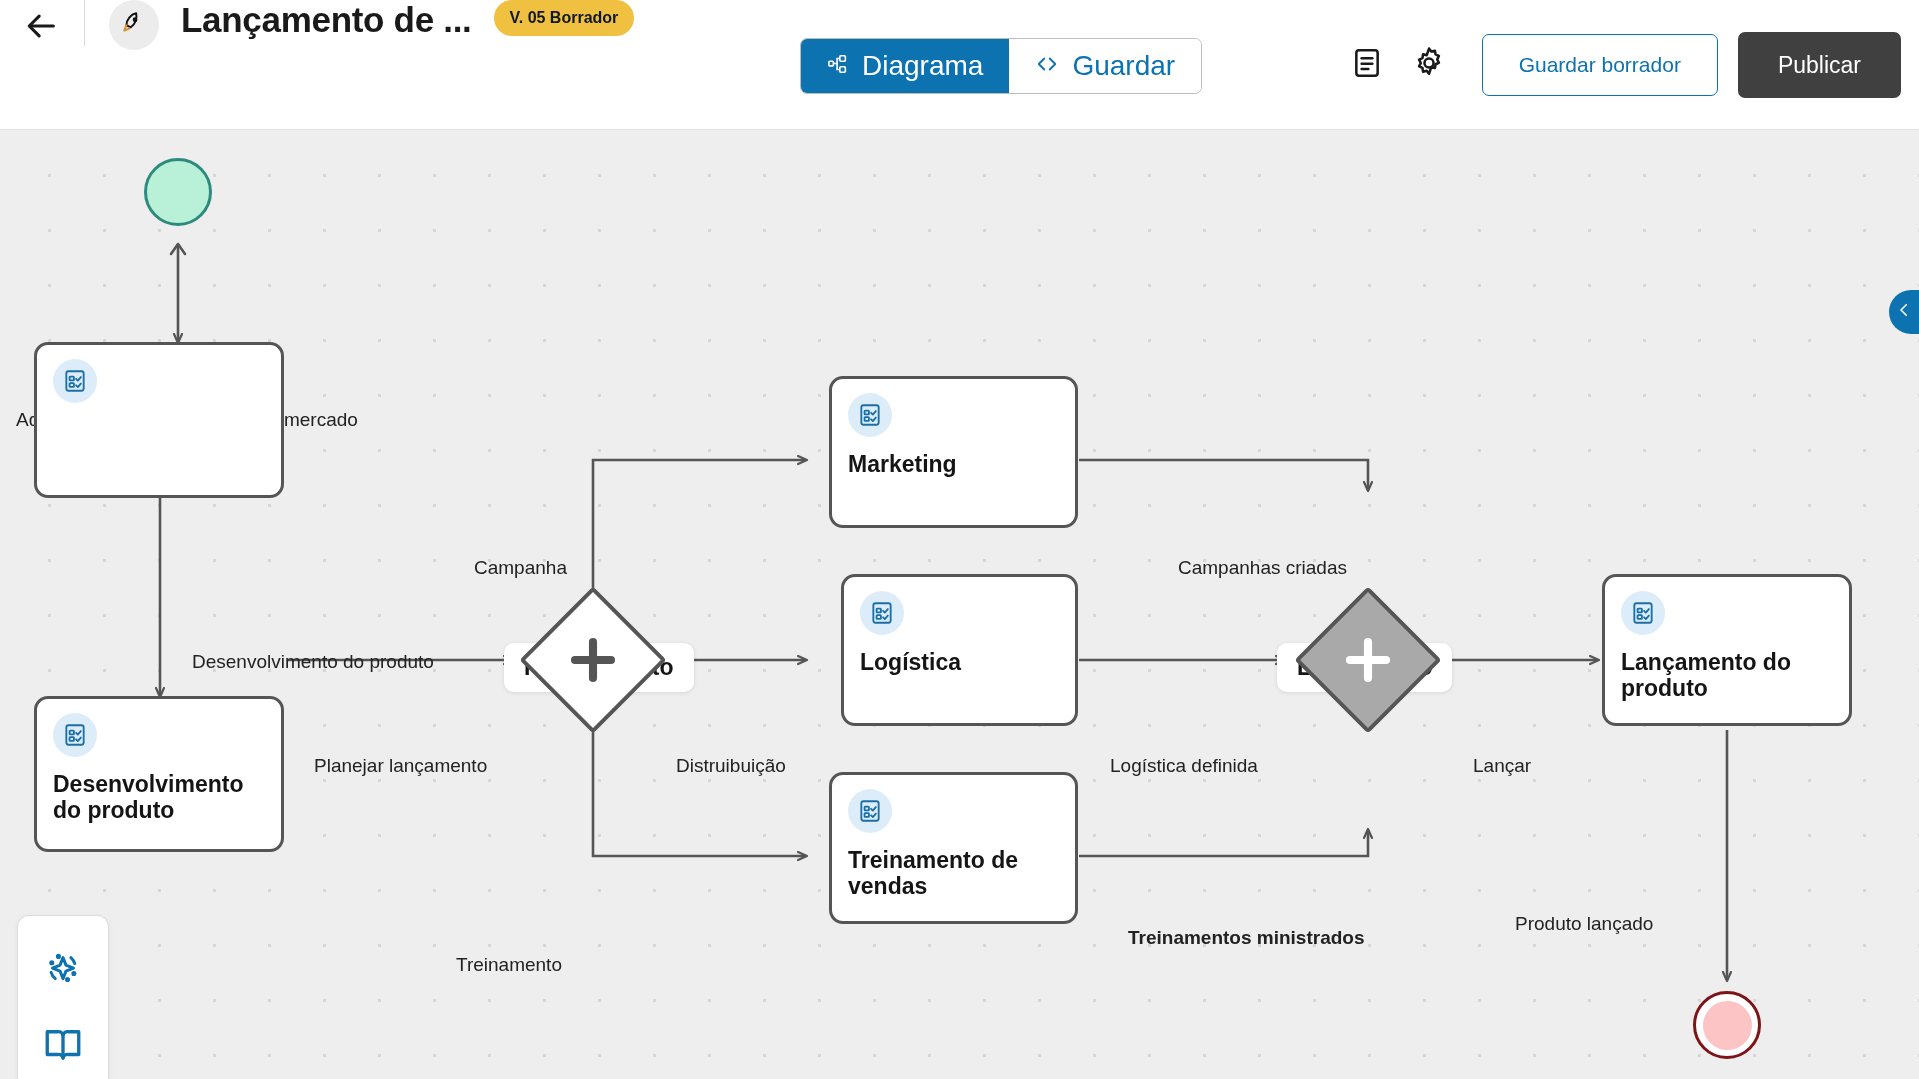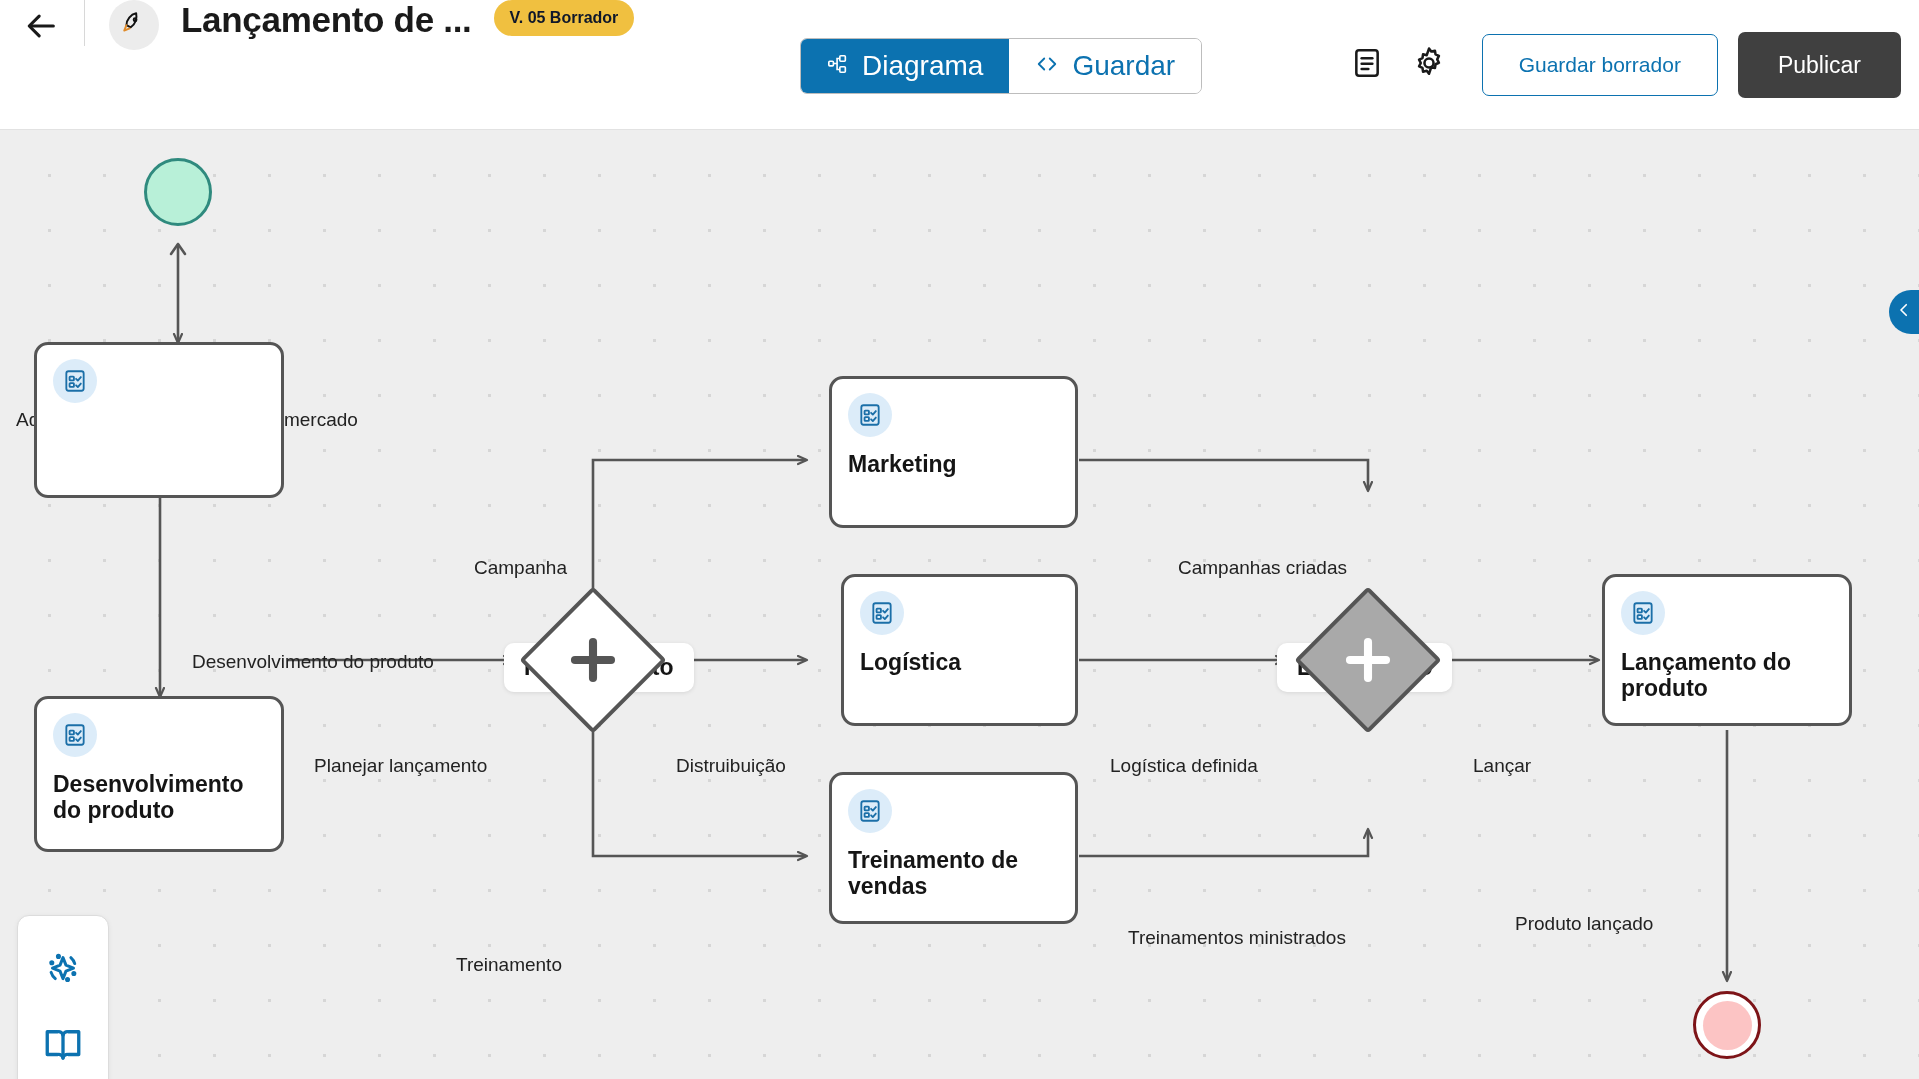--- a/index.html
+++ b/index.html
@@ -285,21 +285,21 @@
 
     <div class="edge-label" style="left:16px; top:279px;">Adicionar dados</div>
     <div class="edge-label" style="left:210px; top:279px;">Analisar mercado</div>
     <div class="edge-label" style="left:192px; top:521px;">Desenvolvimento do produto</div>
     <div class="edge-label" style="left:474px; top:427px;">Campanha</div>
     <div class="edge-label" style="left:314px; top:625px;">Planejar lançamento</div>
     <div class="edge-label" style="left:676px; top:625px;">Distruibuição</div>
     <div class="edge-label" style="left:456px; top:824px;">Treinamento</div>
     <div class="edge-label" style="left:1178px; top:427px;">Campanhas criadas</div>
     <div class="edge-label" style="left:1110px; top:625px;">Logística definida</div>
-    <div class="edge-label" style="left:1128px; top:797px;">Treinamentos ministrados</div>
+    <div class="edge-label" style="left:1128px; top:797px;font-weight:bold;">Treinamentos ministrados</div>
     <div class="edge-label" style="left:1473px; top:625px;">Lançar</div>
     <div class="edge-label" style="left:1515px; top:783px;">Produto lançado</div>
 
     <div class="task" style="left:34px; top:212px; width:250px; height:156px;">
       <div class="task-icon">
         <svg width="26" height="26" viewBox="0 0 24 24" fill="none" stroke="#1b6fa8" stroke-width="1.7" stroke-linecap="round" stroke-linejoin="round">
           <rect x="4" y="3" width="16" height="18" rx="2"></rect>
           <rect x="7" y="8" width="4" height="3.4" rx="0.6"></rect>
           <rect x="7" y="14" width="4" height="3.4" rx="0.6"></rect>
           <polyline points="13,10 14.6,11.6 17.4,8.4"></polyline>

